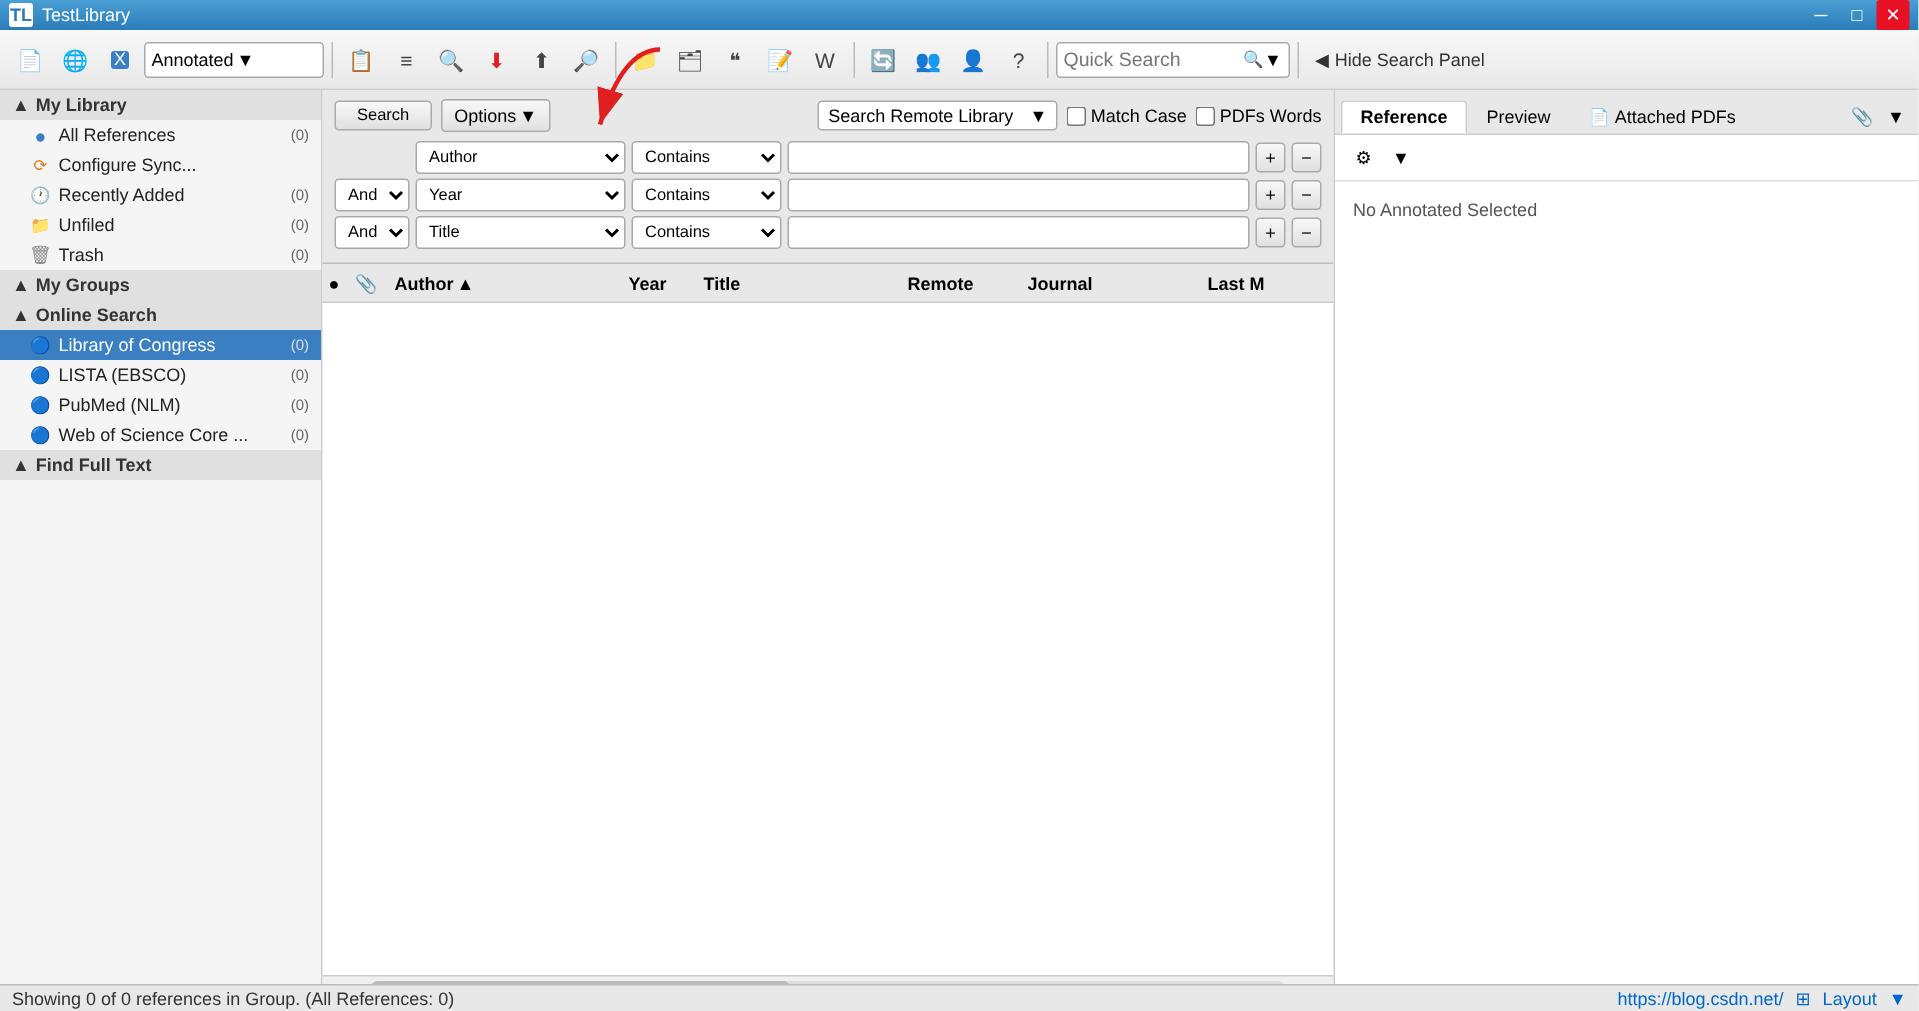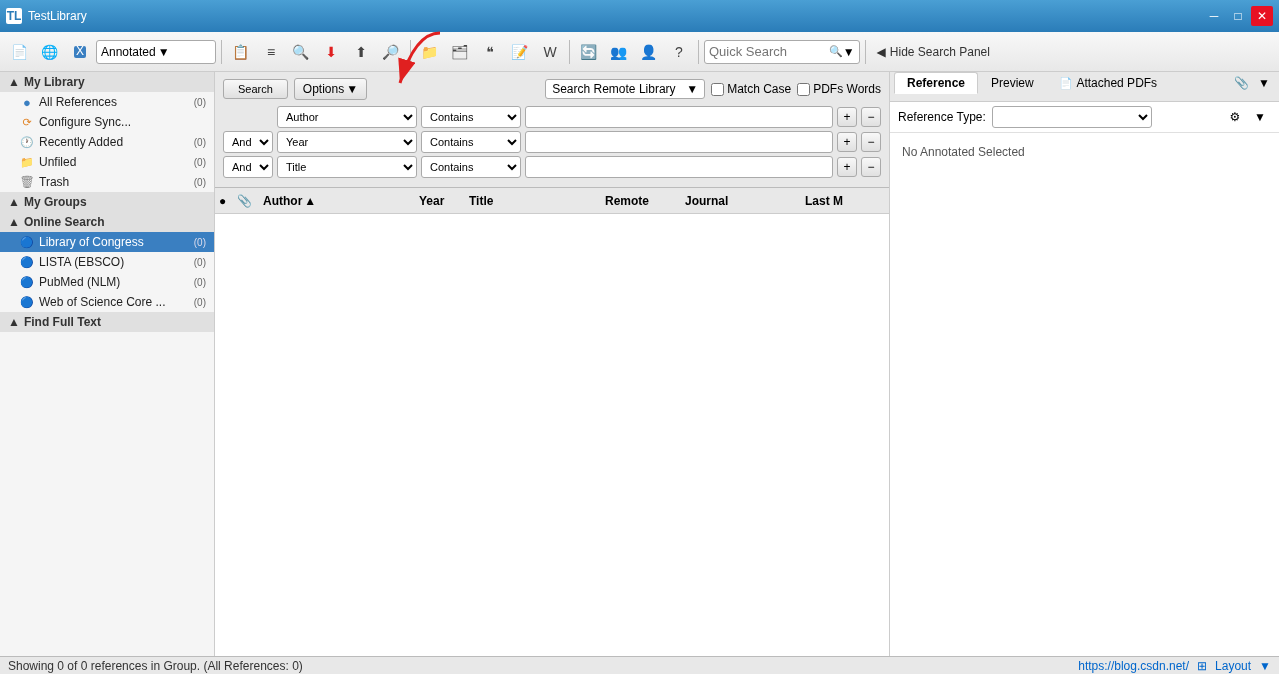--- a/index.html
+++ b/index.html
@@ -1,20 +1,20 @@
 <!DOCTYPE html>
 <html><head>
   <meta charset="utf-8">
   <style>
     * { box-sizing: border-box; margin: 0; padding: 0; font-family: 'Segoe UI', Tahoma, Geneva, Verdana, sans-serif; font-size: 12px; }
     body { width: 1279px; height: 674px; overflow: hidden; background: #f0f0f0; }
 
     
     .title-bar {
-      height: 32px;
+      height: 20px;
       background: linear-gradient(to bottom, #4a9fd4, #2a7cb8);
       display: flex;
       align-items: center;
       justify-content: space-between;
       padding: 0 6px;
       color: white;
       font-size: 12px;
       text-align: right;
     }
     .title-bar-left { display: flex; align-items: center; gap: 6px; }
@@ -189,21 +189,21 @@
     
     .right-panel {
       width: 390px;
       flex-shrink: 0;
       border-left: 1px solid #ccc;
       display: flex;
       flex-direction: column;
       background: white;
     }
     .right-panel-tabs {
-      display: flex; align-items: flex-start;
+      display: flex; align-items: flex-end;
       background: #e8e8e8; border-bottom: 1px solid #ccc;
       height: 30px; padding: 0 4px;
     }
     .right-tab {
       padding: 3px 12px; border: 1px solid transparent; border-radius: 3px 3px 0 0;
       cursor: pointer; font-size: 11px; background: transparent;
     }
     .right-tab.active {
       background: white; border-color: #ccc; border-bottom-color: white;
       font-weight: bold;
@@ -550,24 +550,20 @@
       </div>
       <div class="right-tab" style="display:flex;align-items:center;gap:3px;">
         <span style="color:#e02020;font-size:11px;">📄</span>
         <span>Attached PDFs</span>
       </div>
       <div style="flex:1"></div>
       <div class="right-icon-btn" title="Attach">📎</div>
       <div class="right-icon-btn" title="Filter">▼</div>
     </div>
     <div class="right-panel-toolbar">
-      <div class="ref-type-row">
-        <span>Reference Type:</span>
-        <select class="ref-type-select"></select>
-      </div>
       <div class="right-panel-icons">
         <div class="right-icon-btn" title="Settings">⚙</div>
         <div class="right-icon-btn" title="More">▼</div>
       </div>
     </div>
     <div class="right-panel-body">
       <span class="no-refs-text">No Annotated Selected</span>
     </div>
   </div>
 

